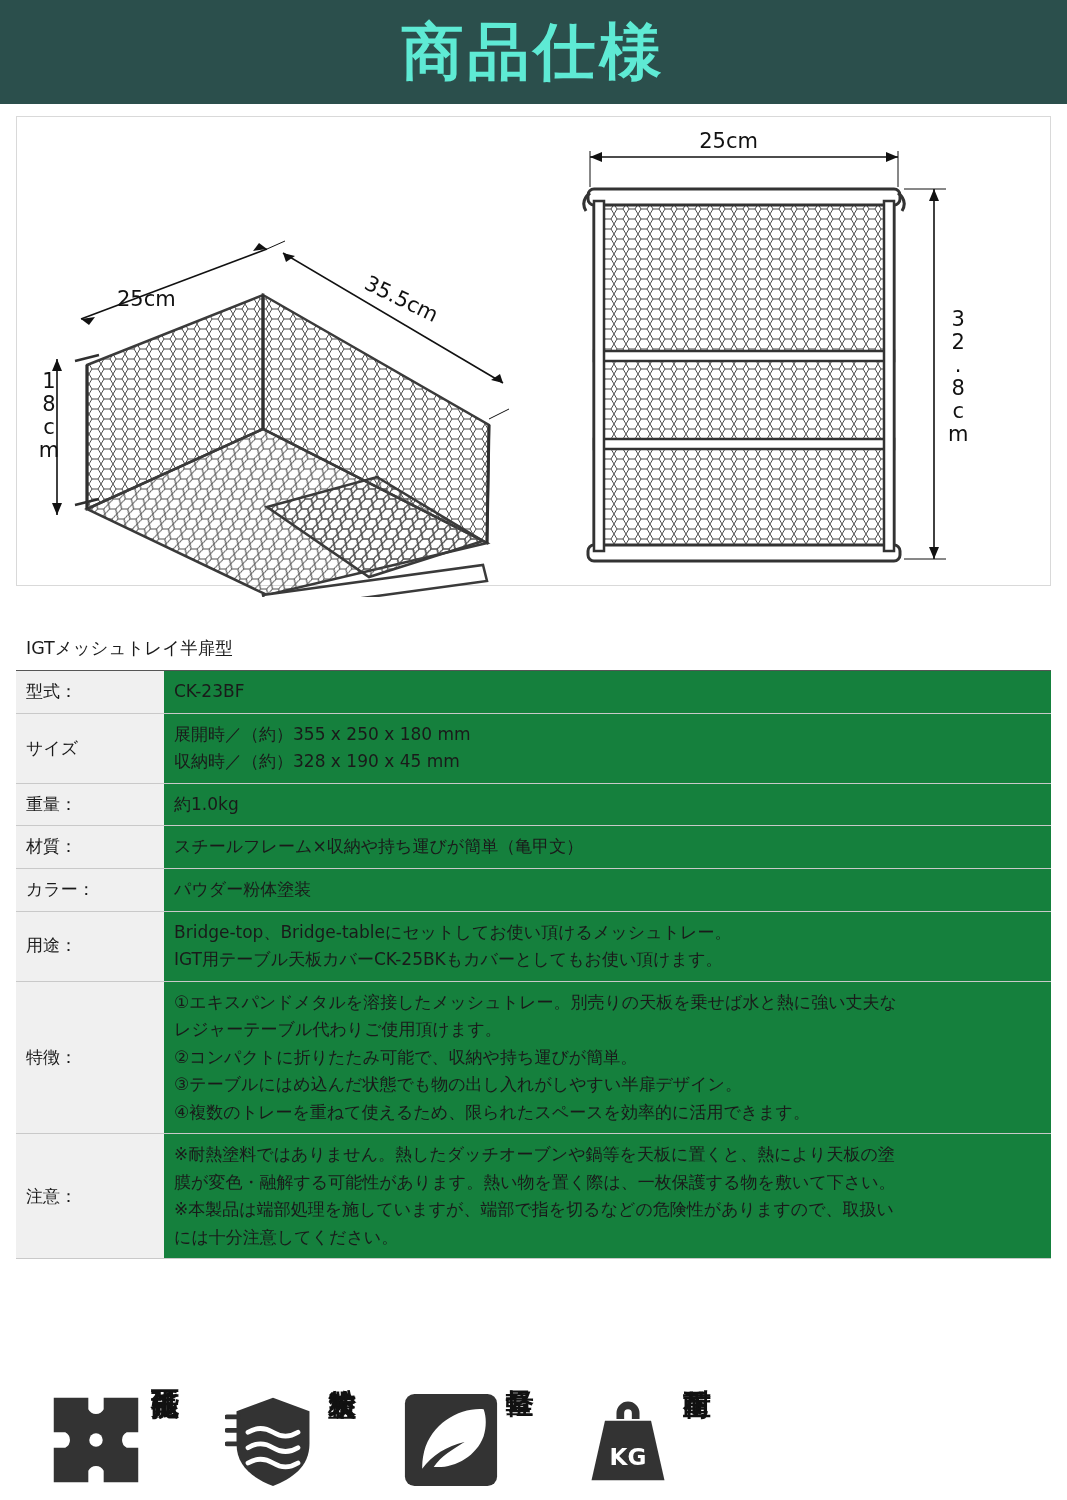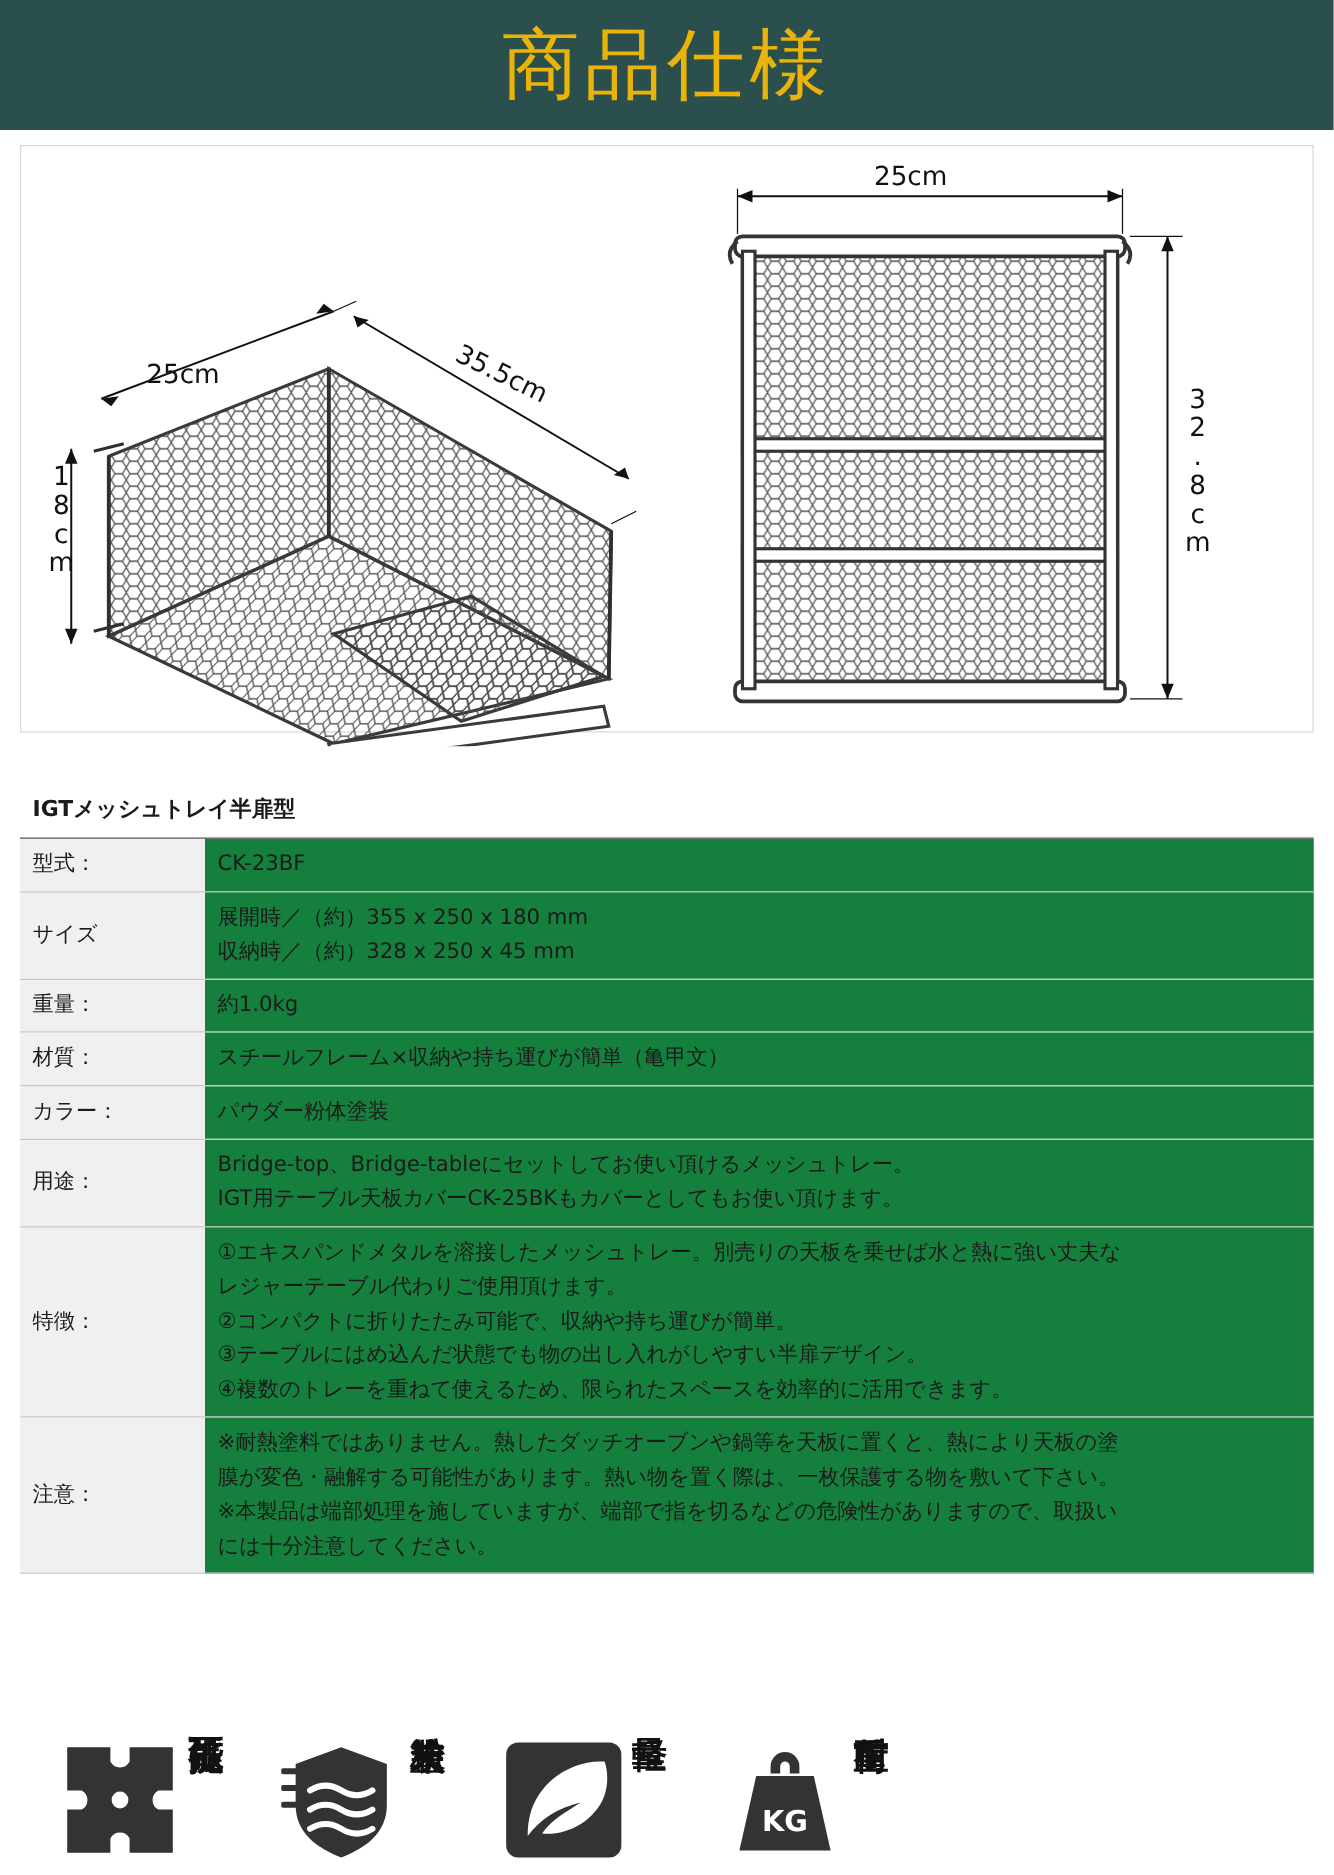--- a/index.html
+++ b/index.html
@@ -23,23 +23,23 @@
 
   
   .header {
     height: 104px;
     background: #2b4f4c;
     display: flex;
     align-items: center;
     justify-content: center;
   }
   .header-title {
-    color: #eab308;
+    color: #5eead4;
     font-size: 62px;
-    font-weight: normal;
+    font-weight: bold;
     letter-spacing: 4px;
     line-height: 1;
     font-family: "DejaVu Sans", sans-serif;
   }
 
   
   .diagram-area {
     position: relative;
     margin: 12px 16px 0 16px;
     height: 470px;
@@ -83,21 +83,21 @@
   table.spec td {
     border-top: 1px solid #c9c9c9;
     border-bottom: 1px solid #c9c9c9;
     padding: 7px 10px;
     vertical-align: middle;
     line-height: 1.62;
   }
   table.spec tr.title-row td {
     border-top: none;
     border-bottom: 1px solid #555;
-    font-weight: bold;
+    font-weight: normal;
     padding: 4px 10px 8px 10px;
     font-size: 17.5px;
   }
   td.key {
     width: 128px;
     font-weight: normal;
     background: #f0f0f0;
     white-space: nowrap;
   }
   td.val {
@@ -242,21 +242,21 @@
           <td class="key">型式：</td>
           <td class="val">
             <div>CK-23BF</div>
           </td>
         </tr>
 
         <tr>
           <td class="key">サイズ</td>
           <td class="val">
             <div>展開時／（約）355 x 250 x 180 mm</div>
-            <div>収納時／（約）328 x 250 x 45 mm</div>
+            <div>収納時／（約）328 x 190 x 45 mm</div>
           </td>
         </tr>
 
         <tr>
           <td class="key">重量：</td>
           <td class="val">
             <div>約1.0kg</div>
           </td>
         </tr>
 

